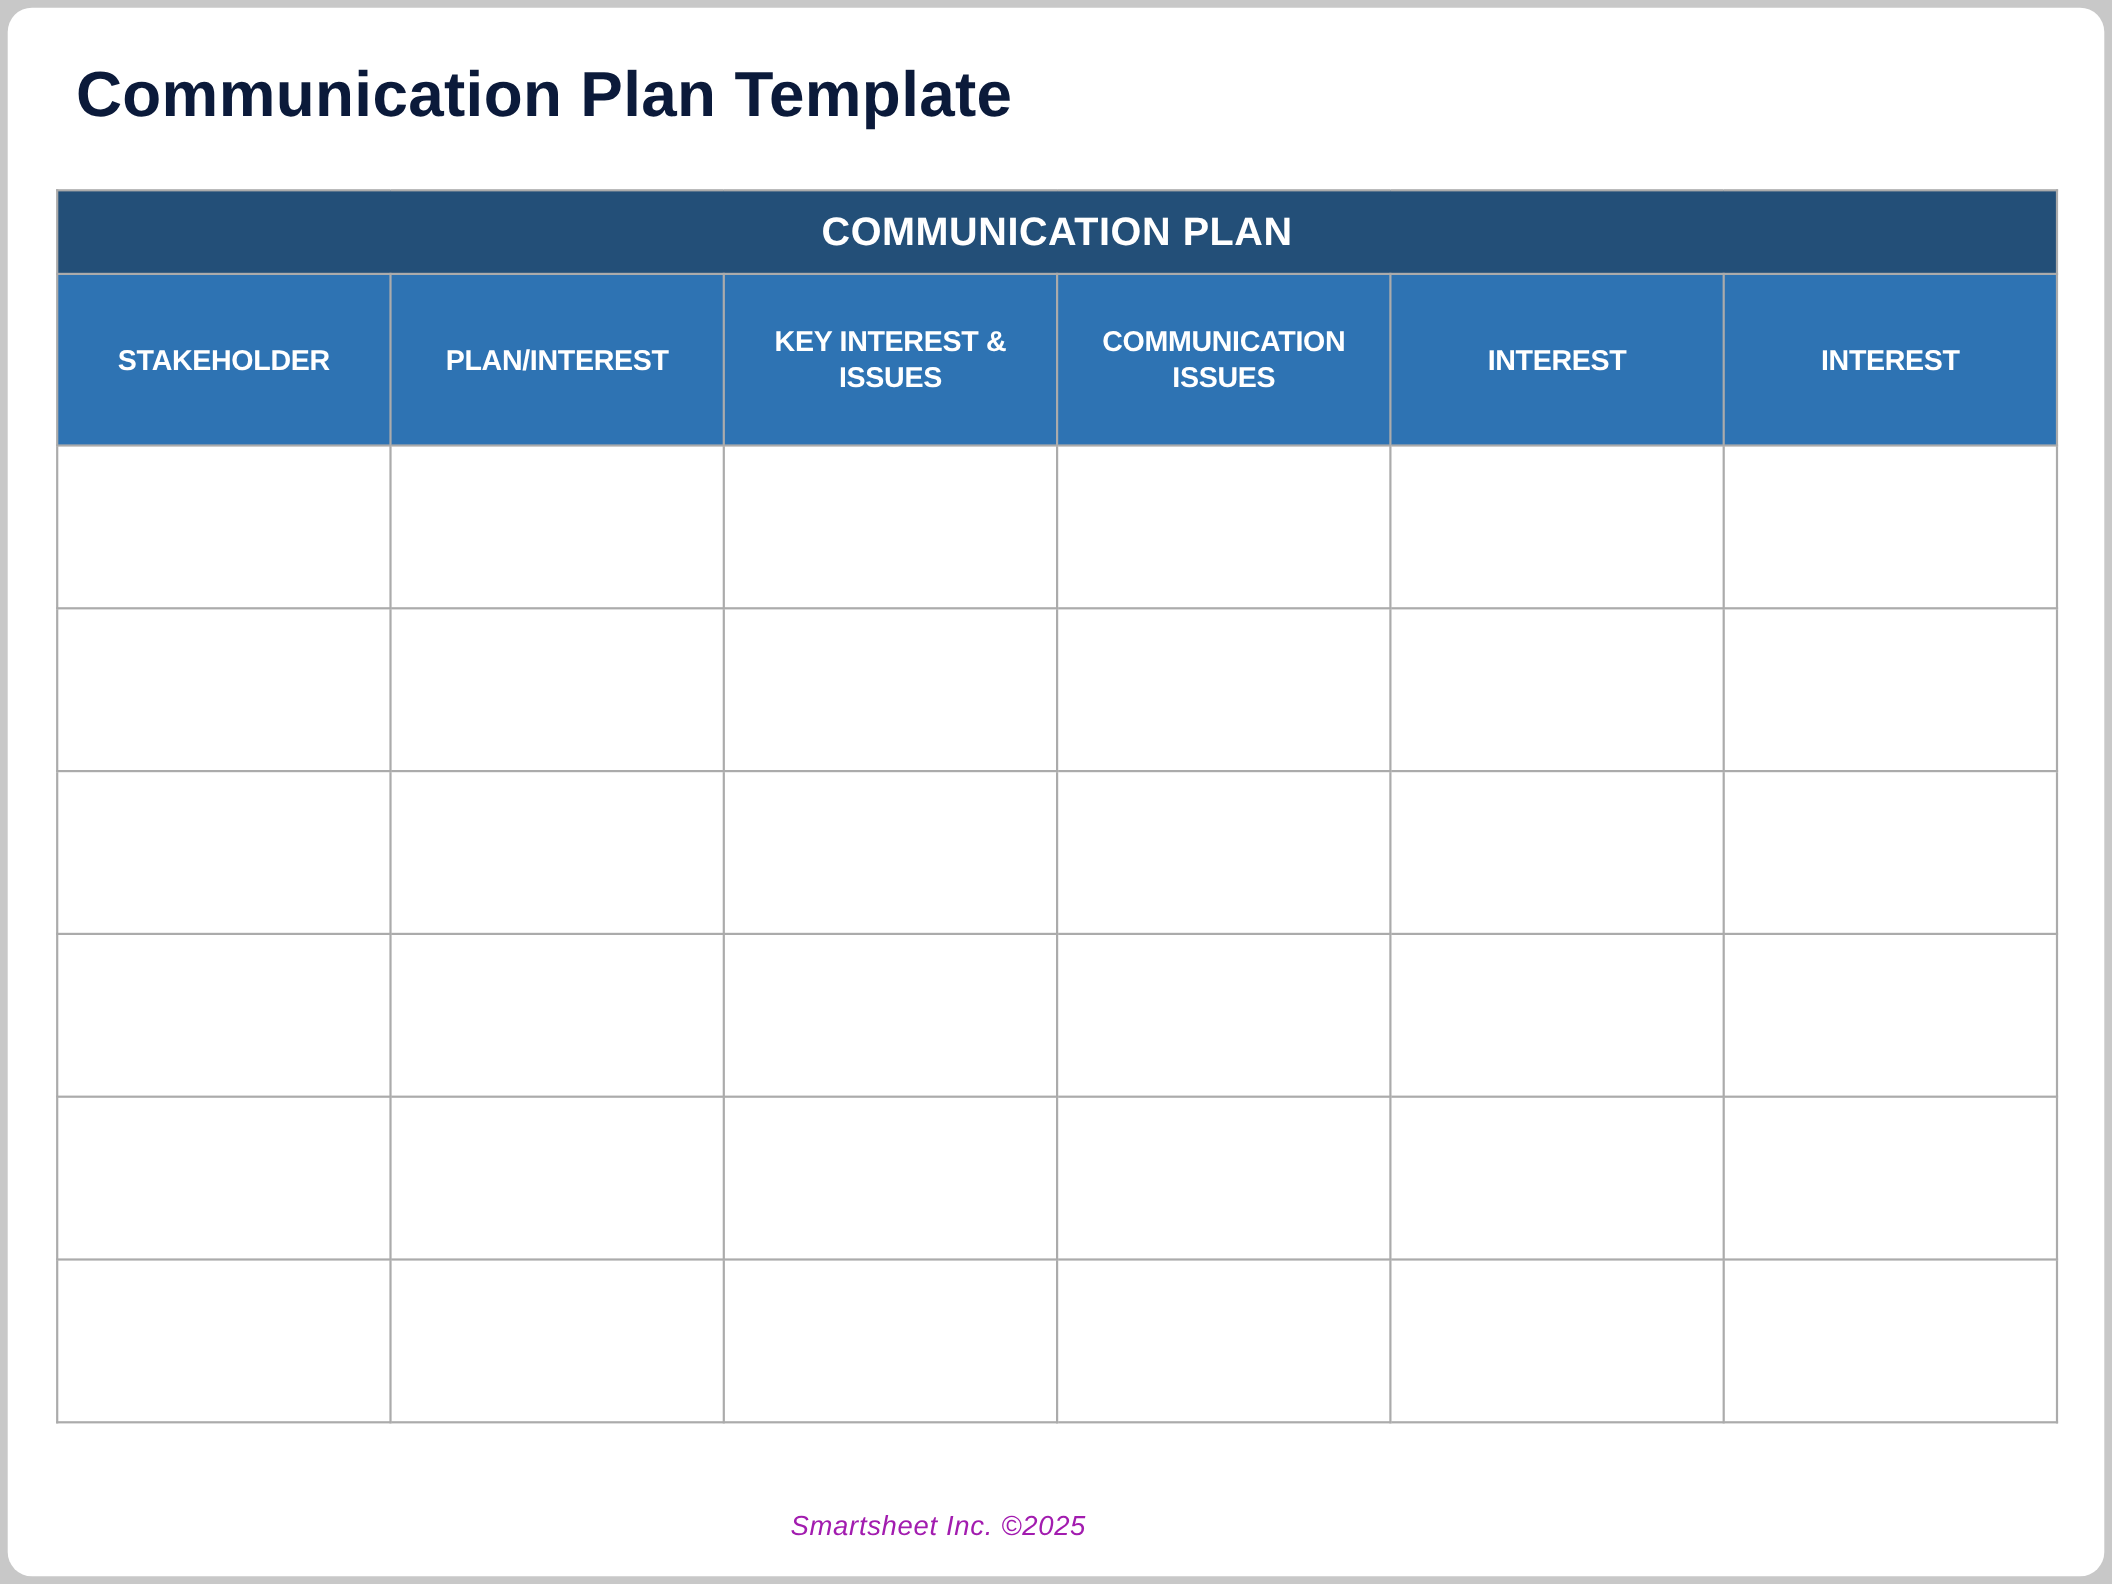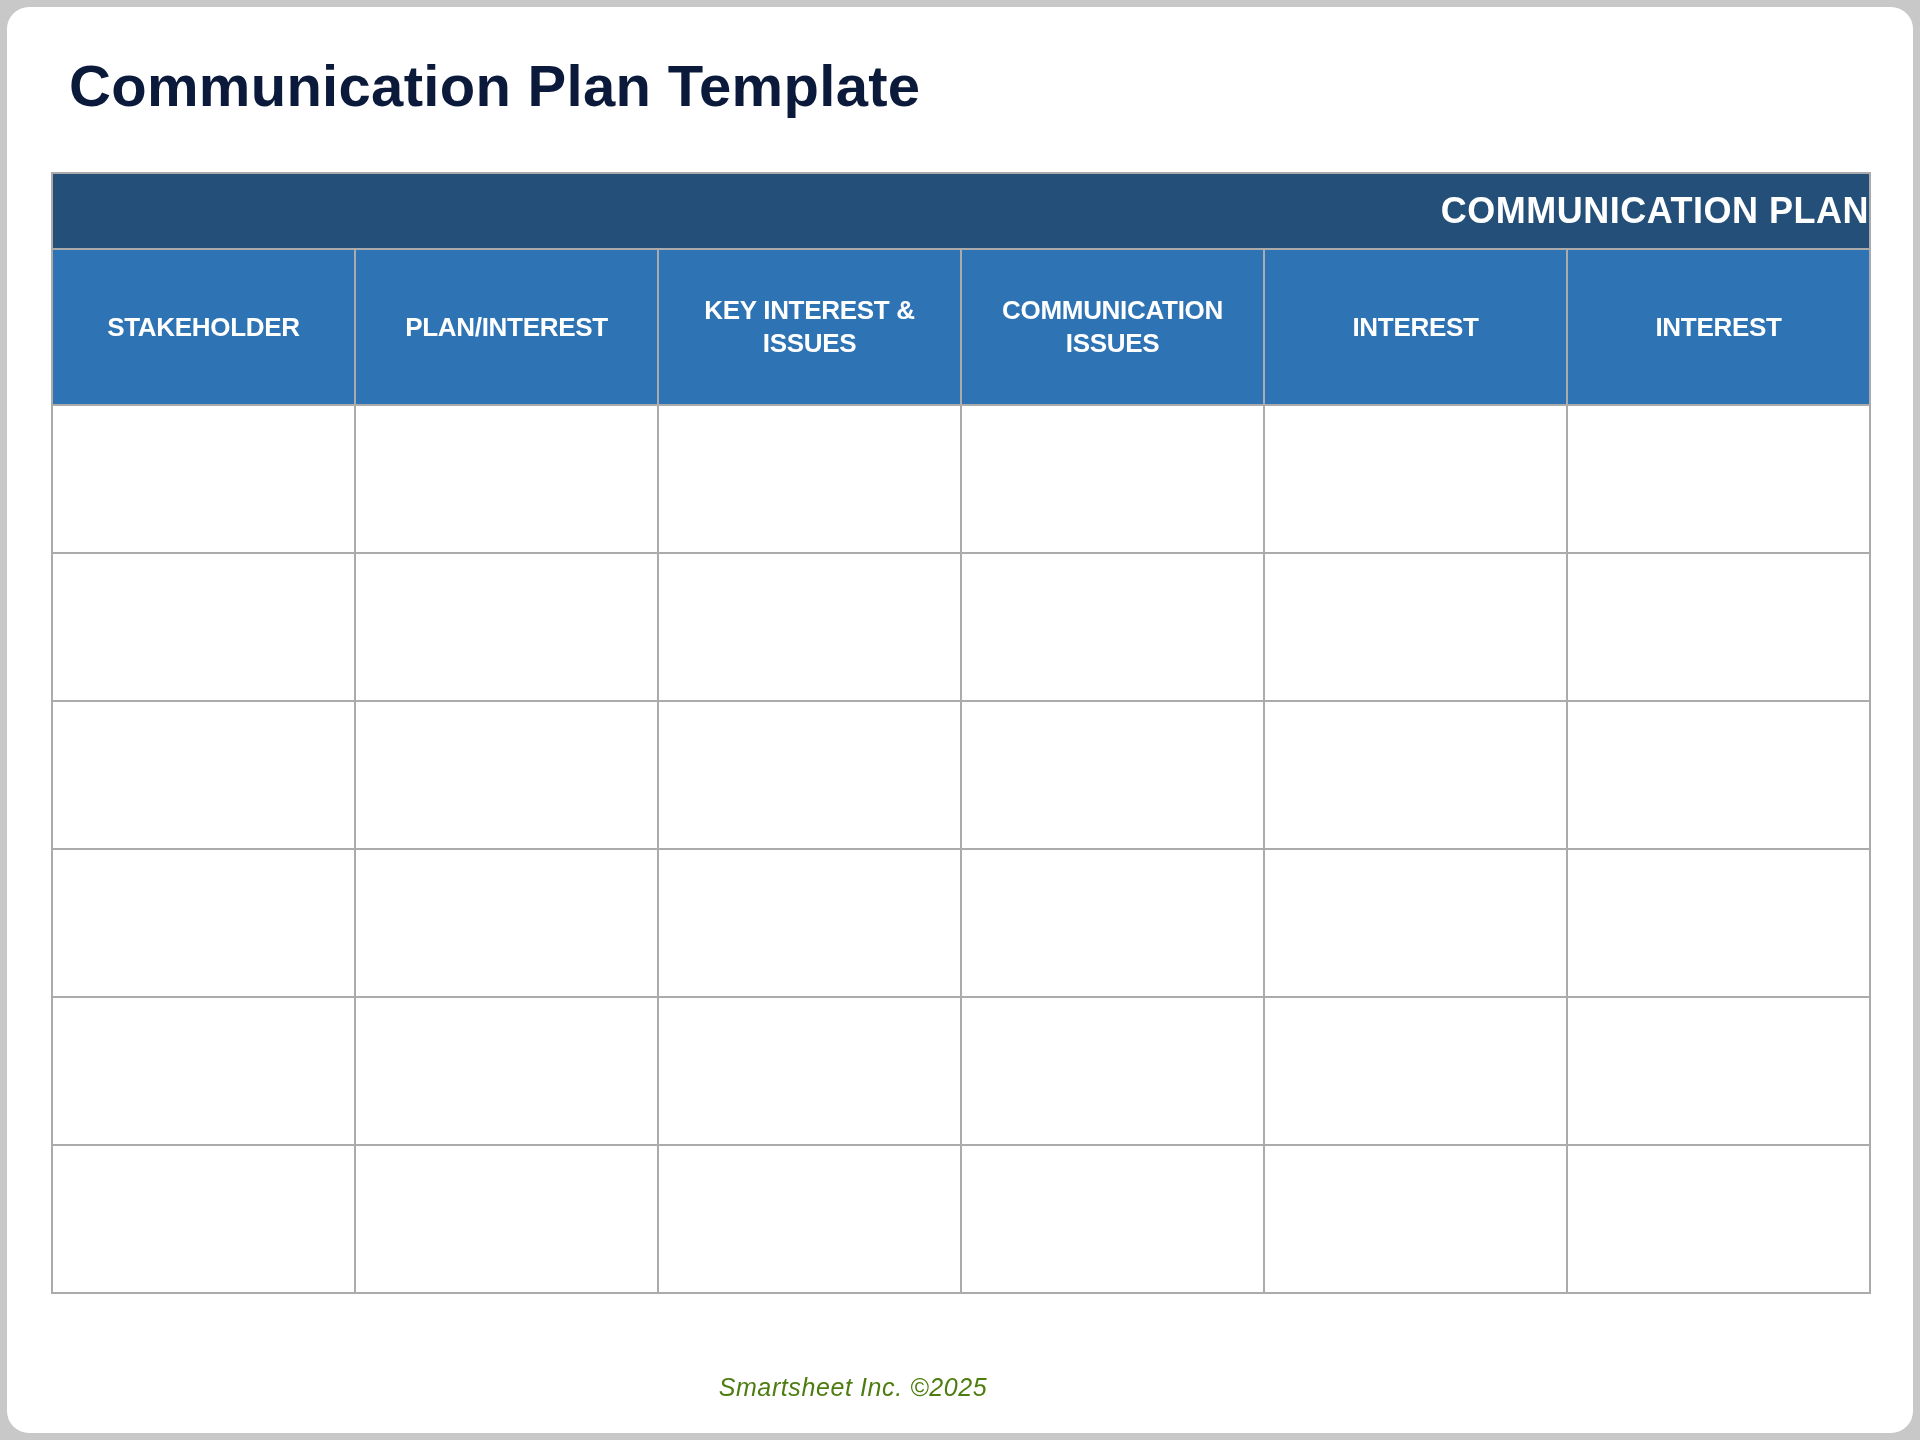--- a/index.html
+++ b/index.html
@@ -38,21 +38,21 @@
     border: 2px solid #ababab;
     padding: 0;
   }
   .band {
     background: #234f78;
     color: #ffffff;
     height: 74px;
     font-size: 36px;
     font-weight: 700;
     letter-spacing: 0.5px;
-    text-align: right;
+    text-align: center;
   }
   .colhead {
     background: #2e73b3;
     color: #ffffff;
     height: 154px;
     font-size: 26px;
     font-weight: 700;
     text-align: center;
     vertical-align: middle;
     line-height: 33px;
@@ -63,21 +63,21 @@
     height: 146px;
     background: #ffffff;
   }
   .footer {
     position: absolute;
     left: 0; width: 1692px;
     top: 1366px;
     text-align: center;
     font-size: 25px;
     font-style: italic;
-    color: #4d7c0f;
+    color: #a21caf;
     letter-spacing: 0.6px;
   }
 </style>
 </head>
 <body>
 
 <div class="page">
   <h1 class="doc-title">Communication Plan Template</h1>
 
   <table class="plan-table">

